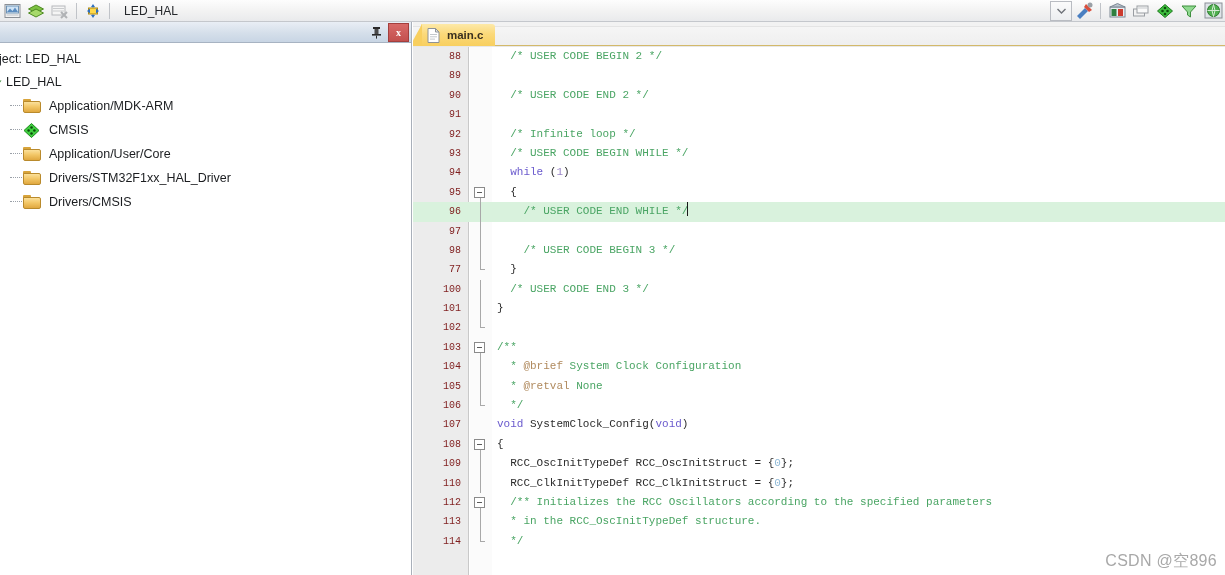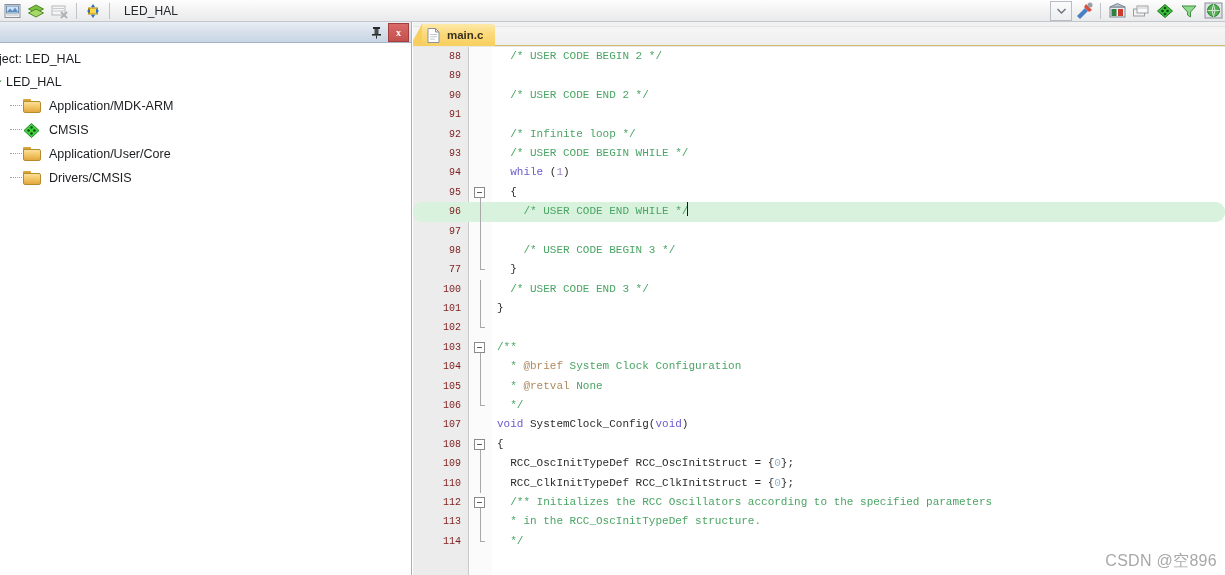--- a/index.html
+++ b/index.html
@@ -131,21 +131,21 @@
   }
   .fold-col {
     position: absolute; left: 57px; top: 0; width: 22px; height: 100%;
     background: #fbfbfb;
   }
   .code-lines { position: absolute; left: 0; top: 0; width: 100%; }
   .line {
     position: relative; height: 19.4px; line-height: 19.4px; width: 100%;
     white-space: pre;
   }
-  .line.hl { background: #d9f2dd; border-radius: 9px; }
+  .line.hl { background: #d9f2dd; }
   .ln {
     position: absolute; left: 0; width: 48px; text-align: right;
     font-family: "Liberation Mono", monospace; font-size: 10px; color: #7f1d1d;
   }
   .fold { position: absolute; left: 57px; width: 22px; height: 19.4px; }
   .fold .vline {
     position:absolute; left:10px; top:0; width:1px; height:100%; background:#a8a8a8;
   }
   .fold .vline.half-top { height:50%; top:0; }
   .fold .vline.half-bot { height:50%; top:50%; }
@@ -324,20 +324,28 @@
 
       <div class="tree-row child">
         <span class="tline"></span>
         <span class="ico-folder">
             <span class="ftab"></span>
             <span class="fbody"></span>
           </span>
         <span class="tree-label">Application/User/Core</span>
       </div>
 
+      <div class="tree-row child">
+        <span class="tline"></span>
+        <span class="ico-folder">
+            <span class="ftab"></span>
+            <span class="fbody"></span>
+          </span>
+        <span class="tree-label">Drivers/STM32F1xx_HAL_Driver</span>
+      </div>
 
       <div class="tree-row child">
         <span class="tline"></span>
         <span class="ico-folder">
             <span class="ftab"></span>
             <span class="fbody"></span>
           </span>
         <span class="tree-label">Drivers/CMSIS</span>
       </div>
     </div>

